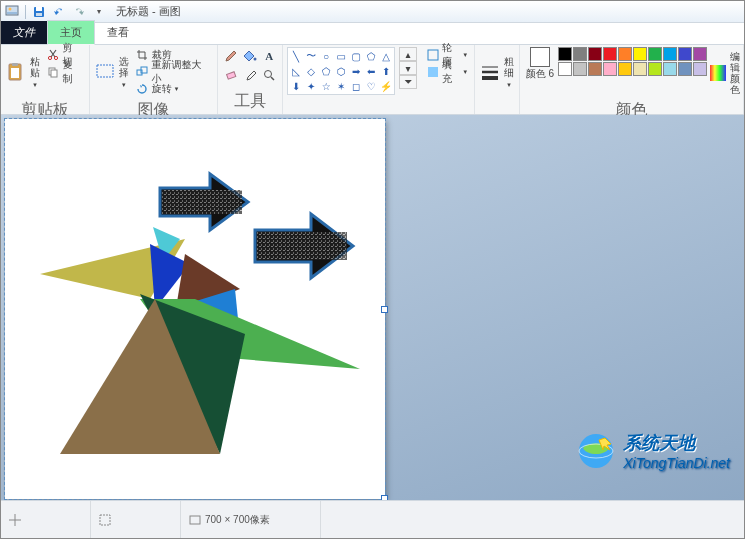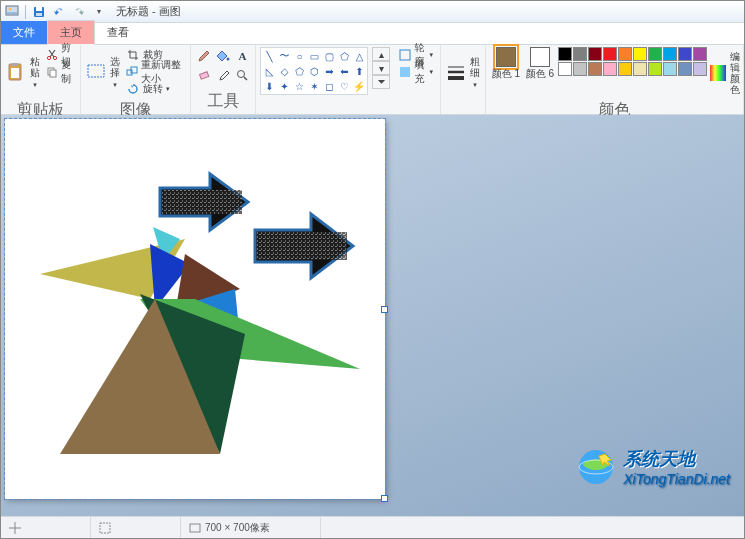--- a/index.html
+++ b/index.html
@@ -10,22 +10,22 @@
 .titlebar { height:22px; background:linear-gradient(#fff,#e8f0f8); display:flex; align-items:center; font-size:11px; color:#444; padding:0 4px; gap:4px; border-bottom:1px solid #d0d8e0; }
 .titlebar .appicon { width:14px; height:14px; }
 .qat { display:flex; gap:2px; align-items:center; }
 .qat-btn { width:18px; height:18px; display:flex; align-items:center; justify-content:center; cursor:pointer; }
 .qat-sep { width:1px; height:14px; background:#b0c0d0; margin:0 2px; }
 .titletext { margin-left:4px; }
 
 
 .tabs { height:22px; background:#fff; display:flex; align-items:flex-end; font-size:11px; border-bottom:1px solid #d0d8e0; }
 .tab { padding:4px 12px; cursor:pointer; color:#444; }
-.tab.file { background:#3b82f6; color:#fff; }
-.tab.active { background:#fca5a5; border:1px solid #d0d8e0; border-bottom:1px solid #f5f6f7; margin-bottom:-1px; }
+.tab.file { background:#0f172a; color:#fff;font-style:italic; }
+.tab.active { background:#86efac; border:1px solid #d0d8e0; border-bottom:1px solid #f5f6f7; margin-bottom:-1px; }
 
 
 .ribbon { height:70px; background:#f5f6f7; display:flex; border-bottom:1px solid #d0d8e0; font-size:10px; color:#444; }
 .group { display:flex; flex-direction:column; border-right:1px solid #e0e4e8; padding:2px 4px 0; }
 .group-body { flex:1; display:flex; align-items:flex-start; gap:2px; }
 .group-label { text-align:center; font-size:16px; color:#666; padding:1px 0 2px; }
 .bigbtn { display:flex; flex-direction:row; align-items:center; justify-content:center; width:36px; height:52px; cursor:pointer; gap:2px; }
 .bigicon { width:24px; height:24px; display:flex; align-items:center; justify-content:center; }
 .biglabel { font-size:10px; text-align:center; line-height:11px; }
 .smallbtns { display:flex; flex-direction:column; gap:1px; }
@@ -46,21 +46,21 @@
 .colbtn.active .swmain { outline:2px solid #f0a030; outline-offset:1px; }
 
 
 .workspace { flex:1; background:linear-gradient(160deg,#c5d5e6,#8ea8c4); position:relative; overflow:hidden; }
 .canvas-wrap { position:absolute; left:4px; top:4px; width:380px; height:380px; background:#fff; box-shadow:2px 2px 6px rgba(0,0,0,0.3); outline:1px dashed #6090c0; }
 .canvas-wrap:before,.canvas-wrap:after { content:""; position:absolute; width:5px; height:5px; background:#fff; border:1px solid #3070c0; }
 .canvas-wrap:after { right:-3px; bottom:-3px; }
 .canvas-wrap:before { right:-3px; top:50%; margin-top:-3px; }
 
 
-.statusbar { height:22px; background:#f0f2f5; border-top:1px solid #d0d8e0; display:flex; align-items:center; font-size:10px; color:#555; }
+.statusbar { height:38px; background:#f0f2f5; border-top:1px solid #d0d8e0; display:flex; align-items:center; font-size:10px; color:#555; }
 .stat-cell { display:flex; align-items:center; gap:4px; padding:0 8px; border-right:1px solid #d8dce0; height:100%; min-width:90px; }
 
 
 .watermark { position:absolute; right:14px; bottom:28px; display:flex; align-items:center; gap:6px; color:#fff; text-shadow:1px 1px 2px #004080;margin-top:32px; }
 .watermark .wmtext { display:flex; flex-direction:column; align-items:flex-start; }
 .watermark .wmline1 { font-size:18px; font-weight:bold; font-style:italic; color:#0060b0; text-shadow:1px 1px 0 #fff; }
 .watermark .wmline2 { font-size:14px; color:#0060b0; font-style:italic; }
 .chev { font-size:7px; }
 </style>
 </head>
@@ -293,24 +293,20 @@
               </svg>
             </div>
           <div class="biglabel"><span>粗细</span><br><span class="chev">▾</span></div>
         </div>
       </div>
       <div class="group-label"></div>
     </div>
 
     <div class="group">
       <div class="group-body">
-        <div class="colbtn active">
-          <div class="swmain" id="col1sw" style="background: rgb(139, 111, 71);"></div>
-          <div class="biglabel">颜色 1</div>
-        </div>
         <div class="colbtn">
           <div class="swmain" id="col2sw" style="background: rgb(255, 255, 255);"></div>
           <div class="biglabel">颜色 6</div>
         </div>
         <div class="swatches" id="palette">
             <div class="sw" style="background: rgb(0, 0, 0);"></div>
             <div class="sw" style="background: rgb(127, 127, 127);"></div>
             <div class="sw" style="background: rgb(136, 0, 21);"></div>
             <div class="sw" style="background: rgb(237, 28, 36);"></div>
             <div class="sw" style="background: rgb(255, 127, 39);"></div>

